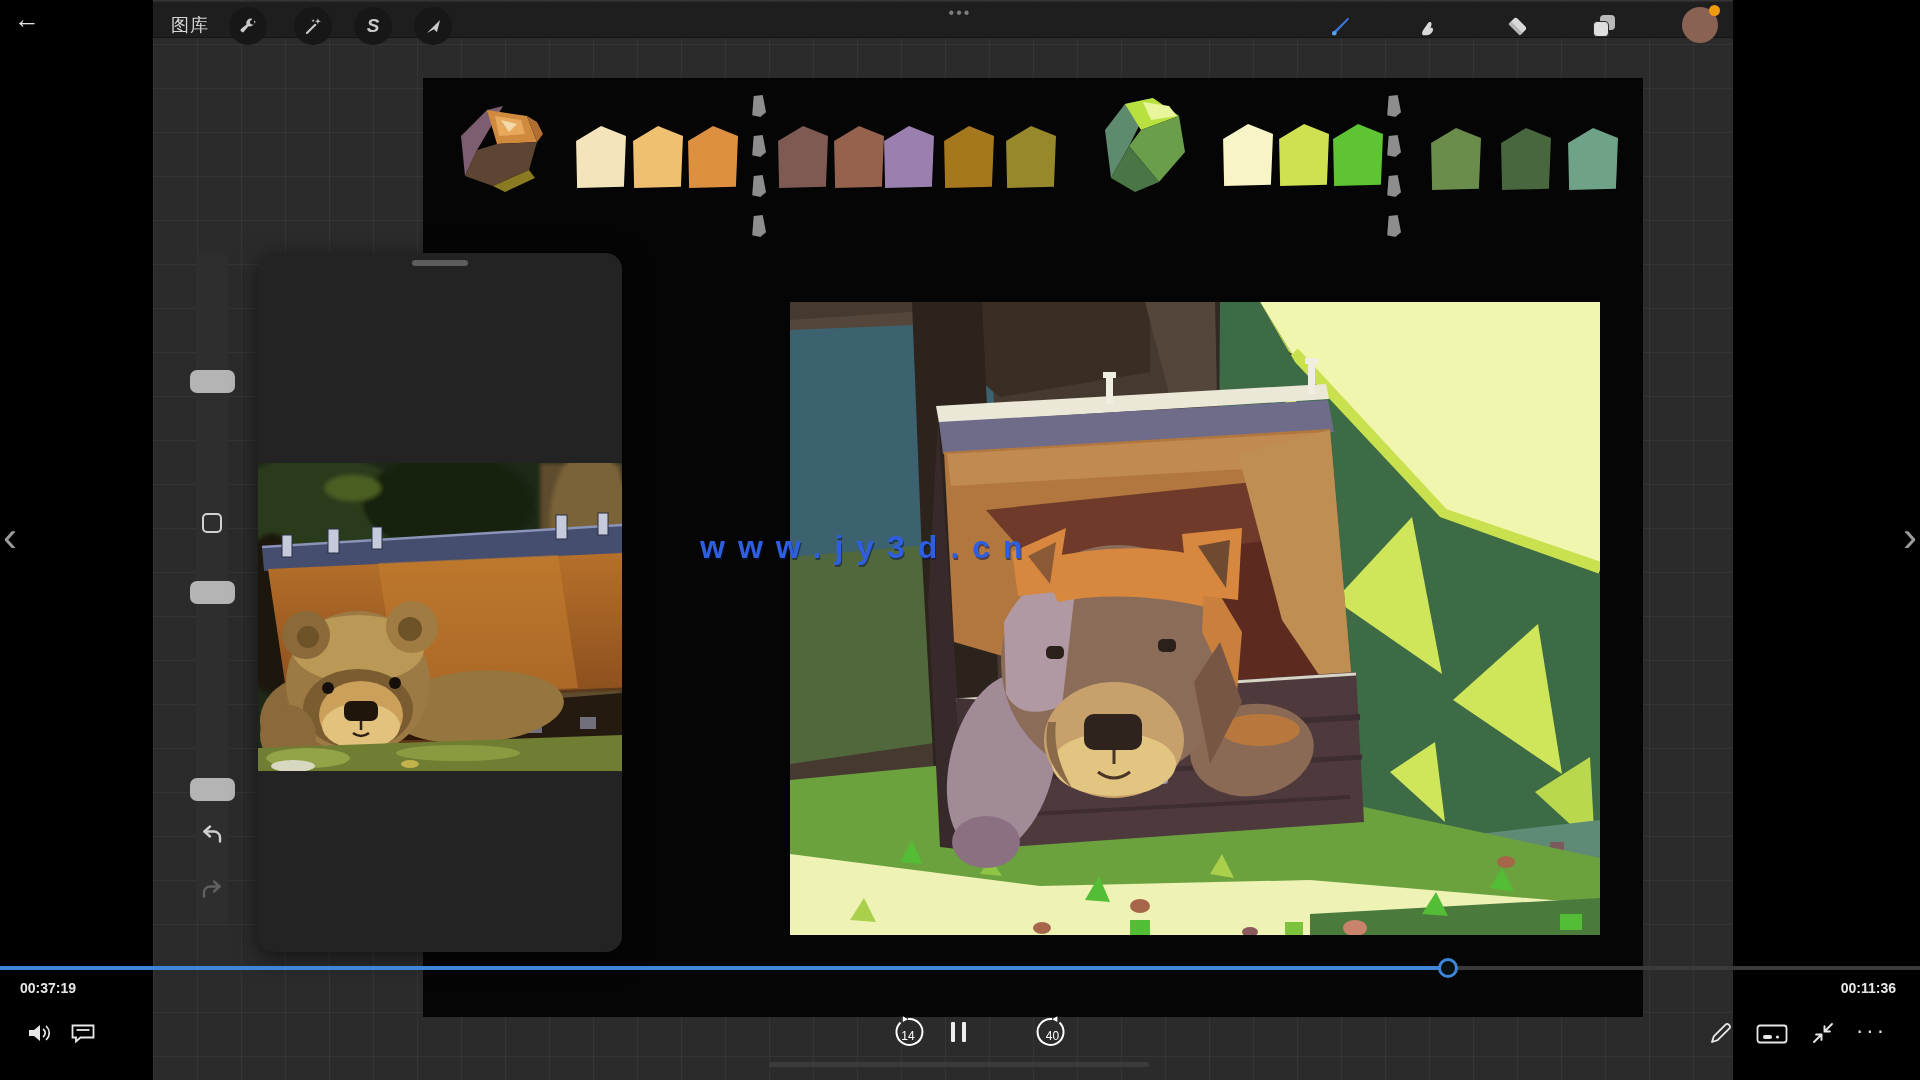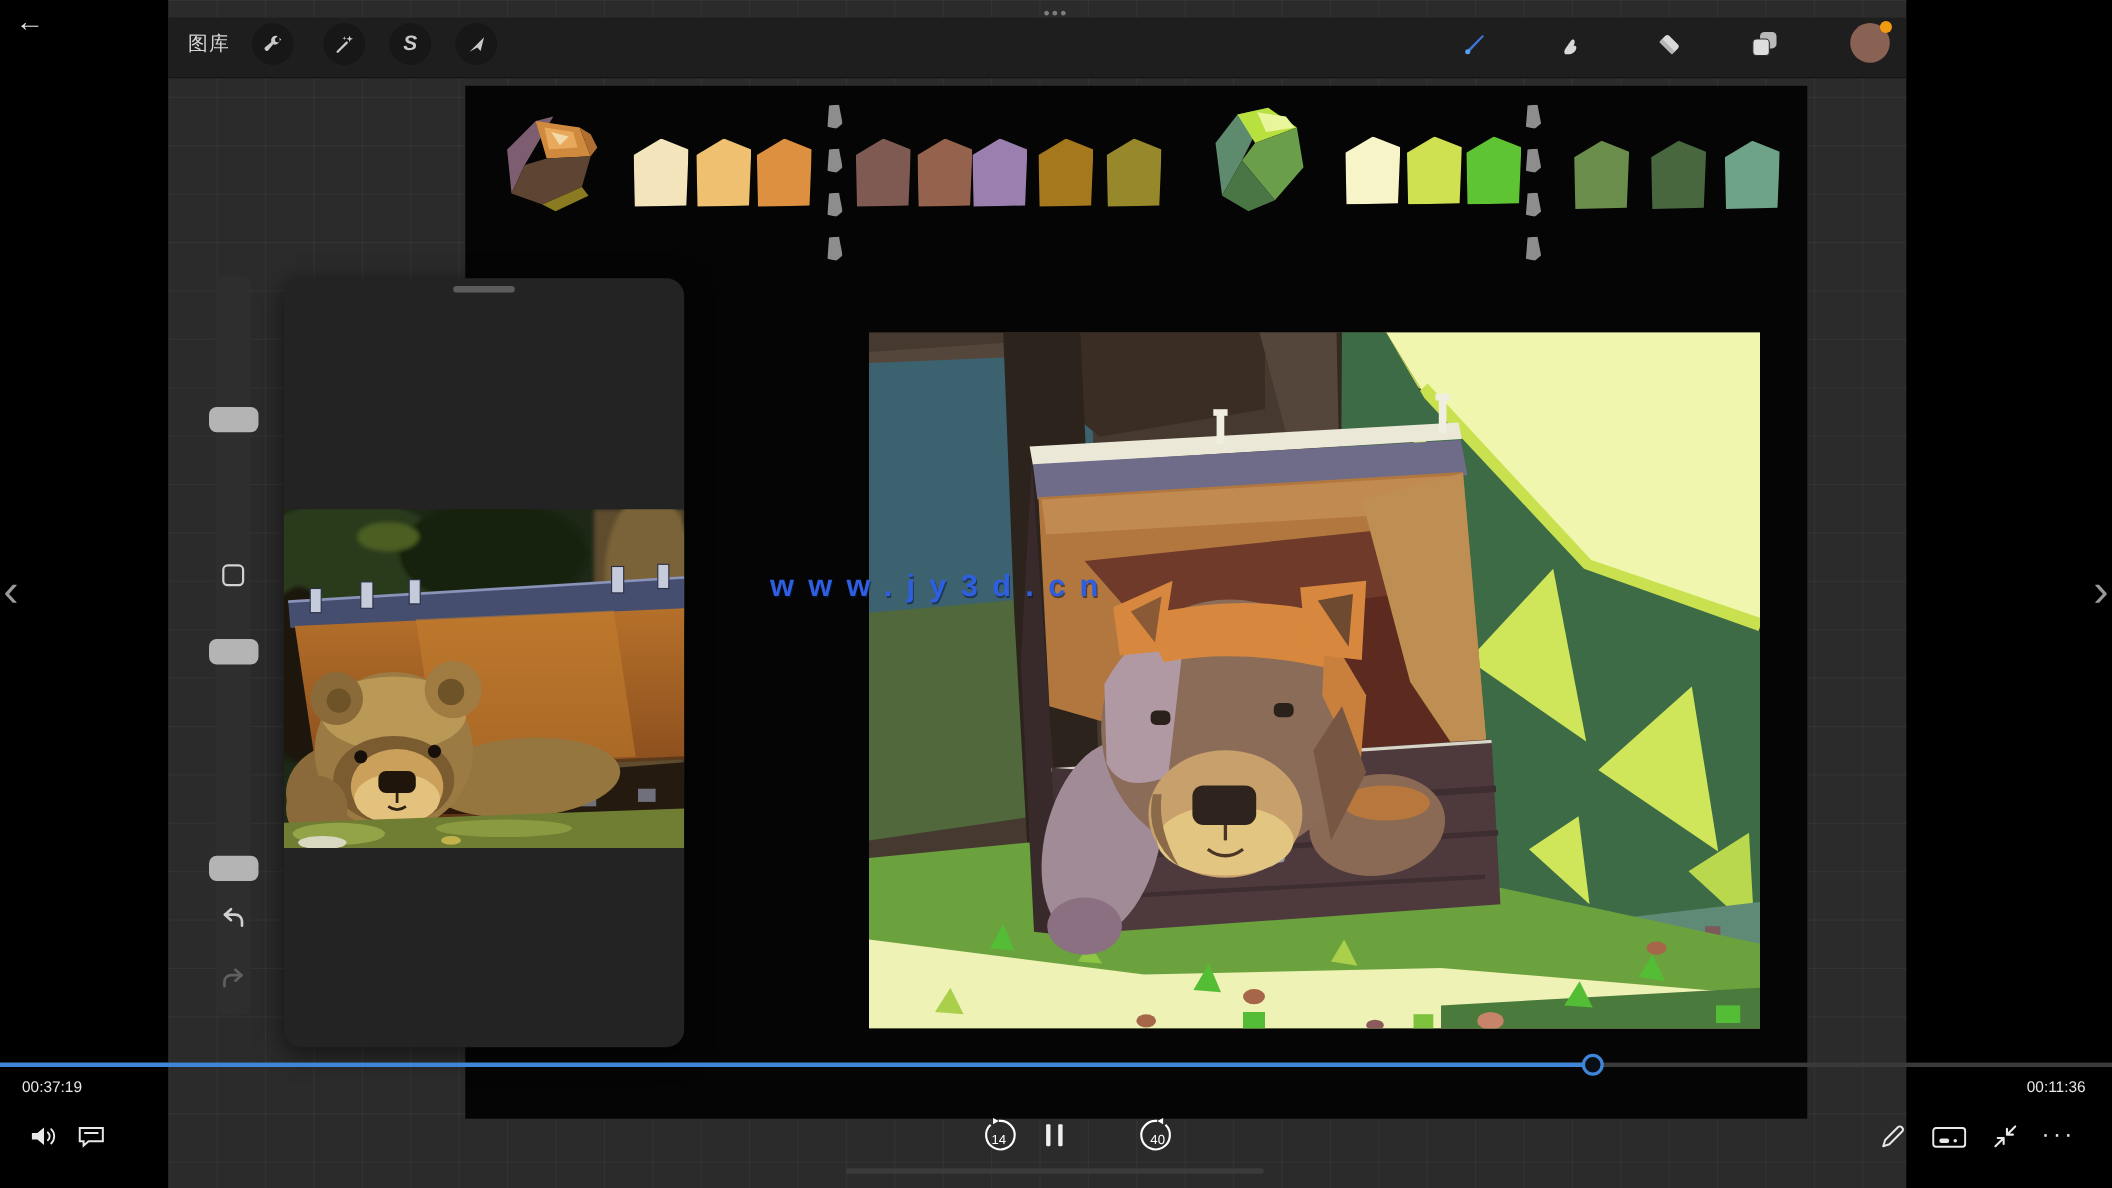--- a/index.html
+++ b/index.html
@@ -7,21 +7,21 @@
   html,body{width:1920px;height:1080px;background:#000;overflow:hidden;
     font-family:"Liberation Sans","DejaVu Sans",sans-serif;}
 
   
   .frame{position:absolute;left:153px;top:0;width:1580px;height:1080px;background:#2b2b2b;
     background-image:linear-gradient(rgba(255,255,255,.045) 1px,transparent 1px),
                      linear-gradient(90deg,rgba(255,255,255,.045) 1px,transparent 1px);
     background-size:44px 44px;overflow:hidden;}
 
   
-  .topbar{position:absolute;left:0;top:16px;width:1580px;height:55px;background:#1e1e1e;
+  .topbar{position:absolute;left:0;top:2px;width:1580px;height:36px;background:#1e1e1e;
     border-bottom:1px solid #141414;}
   .gallery{position:absolute;left:18px;top:11px;color:#d6d6d6;font-size:18px;letter-spacing:1px;
     background:none;border:none;font-family:inherit;}
   .tb-icon{position:absolute;top:5px;width:38px;height:38px;border-radius:50%;background:#171717;
     display:flex;align-items:center;justify-content:center;color:#c9c9c9;}
   .tb-icon svg{width:21px;height:21px;}
   .s-glyph{font-size:19px;font-weight:bold;font-style:italic;color:#c9c9c9;}
   .tool{position:absolute;top:6px;width:36px;height:36px;display:flex;align-items:center;justify-content:center;}
   .tool svg{width:26px;height:26px;}
   .layers-ic{position:relative;width:26px;height:26px;}
@@ -40,21 +40,21 @@
   .dotstrip{position:absolute;top:17px;width:18px;}
   .dotstrip i{display:block;width:15px;height:22px;margin-bottom:18px;background:#8d8d8d;
     border-radius:4px;clip-path:polygon(18% 4%,78% 0%,100% 78%,62% 100%,8% 92%);}
   .rock{position:absolute;}
 
   .painting{position:absolute;left:367px;top:224px;width:810px;height:633px;}
 
   
   .watermark{position:absolute;left:547px;top:517px;display:flex;gap:46px;align-items:baseline;
     color:var(--wm);font-weight:bold;font-size:30px;text-shadow:1px 2px 0 rgba(10,20,60,.55);white-space:nowrap;}
-  .wm-url{letter-spacing:13px;font-size:28px;}
+  .wm-url{letter-spacing:13px;font-size:32px;margin-top:12px;}
   .subtitle{position:absolute;left:807px;top:901px;transform:translateX(-50%);white-space:nowrap;
     color:#fff;font-size:39px;font-weight:bold;letter-spacing:3px;
     text-shadow:-2px 0 0 #000,2px 0 0 #000,0 -2px 0 #000,0 2px 0 #000,2px 2px 0 #000,-2px 2px 0 #000,2px -2px 0 #000,-2px -2px 0 #000;}
 
   
   .rail{position:absolute;left:43px;top:251px;width:32px;height:672px;background:rgba(47,47,47,.94);
     border-radius:9px;}
   .rail-handle{position:absolute;left:-6px;width:45px;height:23px;border-radius:7px;background:#b4b4b4;}
   .modify-btn{position:absolute;left:6px;width:20px;height:20px;border:2.5px solid #d2d2d2;border-radius:5px;background:none;}
   .rail-ic{position:absolute;left:3px;width:26px;height:26px;}
@@ -70,21 +70,21 @@
   .back-btn{position:absolute;left:14px;top:4px;color:#e3e3e3;font-size:26px;background:none;border:none;font-family:inherit;}
   .top-dots{position:absolute;left:960px;top:4px;transform:translateX(-50%);color:#7d7d7d;font-size:16px;letter-spacing:2px;}
   .chev{position:absolute;top:516px;color:#9a9a9a;font-size:42px;line-height:42px;background:none;border:none;font-family:inherit;}
   .chev.left{left:3px;} .chev.right{right:3px;}
 
   .progress{position:absolute;left:0;top:966px;width:1920px;height:4px;background:#3a3a3a;}
   .progress-fill{position:absolute;left:0;top:0;height:4px;background:var(--accent);}
   .progress-handle{position:absolute;top:-8px;width:20px;height:20px;border-radius:50%;
     border:3px solid var(--accent);background:#0a0f16;}
 
-  .time{position:absolute;top:980px;color:#e8e8e8;font-size:14px;}
+  .time{position:absolute;top:980px;color:#e8e8e8;font-size:14px;font-weight:bold;}
   .time.left{left:20px;} .time.right{right:24px;}
 
   .ctl{position:absolute;background:none;border:none;color:#e8e8e8;}
   .ctl svg{display:block;}
   .seek{position:relative;width:36px;height:36px;}
   .seek .num{position:absolute;left:50%;top:15px;transform:translateX(-50%);font-size:12px;color:#fff;}
   .pause-btn{display:flex;gap:7px;}
   .pause-btn i{display:block;width:4px;height:20px;background:#eee;border-radius:1px;}
   .more-btn{font-size:22px;letter-spacing:3px;color:#e8e8e8;line-height:10px;}
   .home-indicator{position:absolute;left:769px;top:1062px;width:380px;height:5px;border-radius:3px;background:#3b3b3b;}

